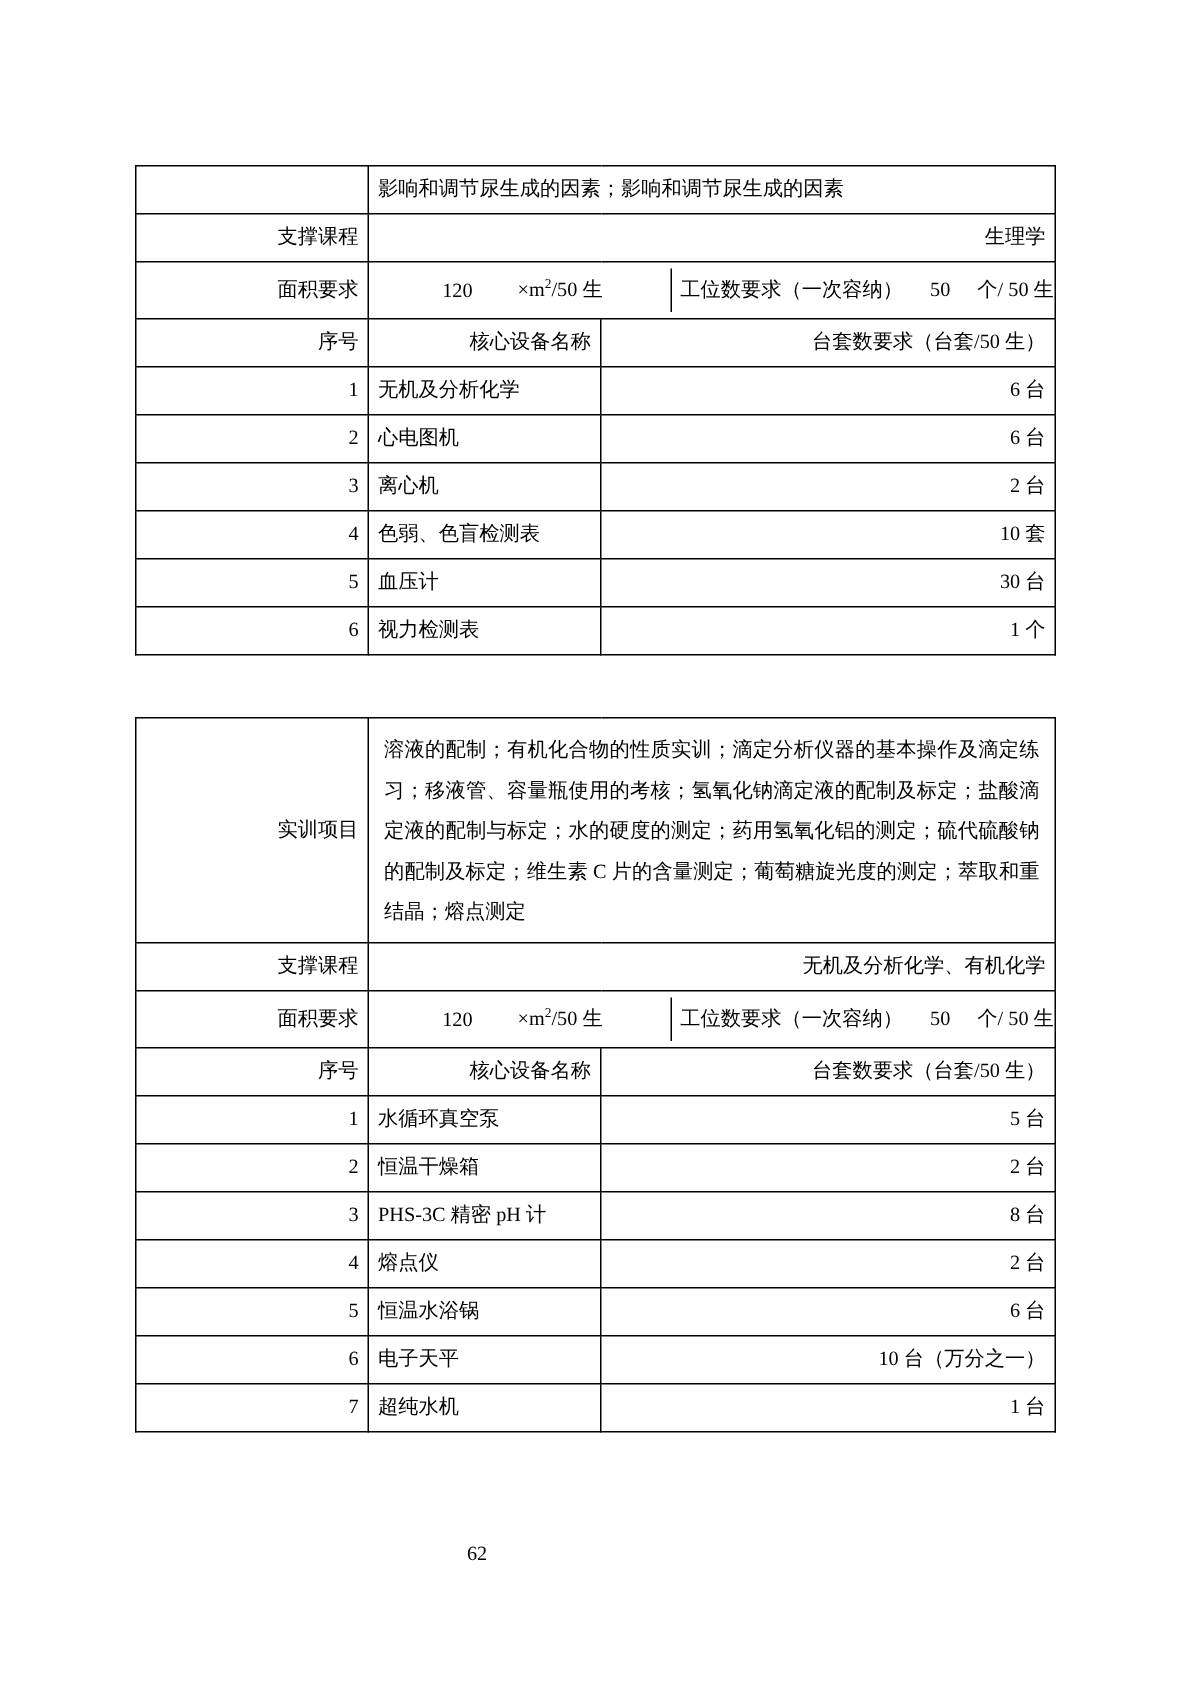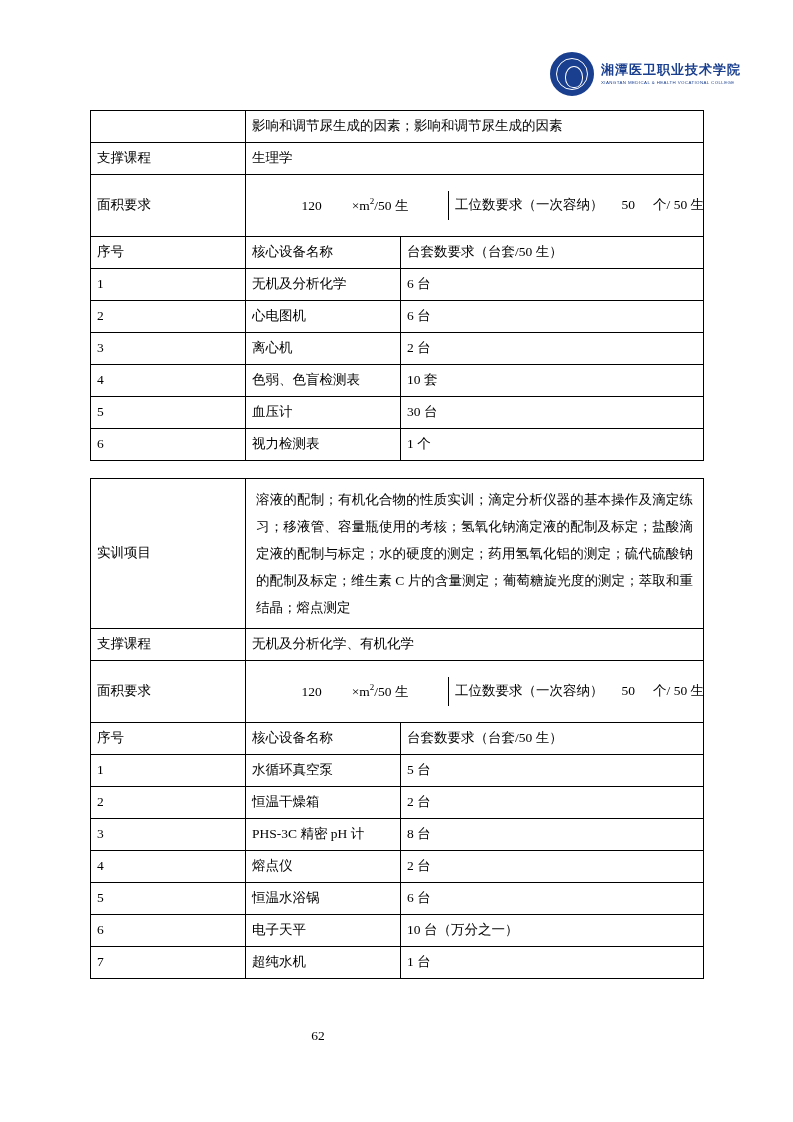--- a/index.html
+++ b/index.html
@@ -86,34 +86,34 @@
     table-layout: fixed;
   }
   table td {
     border: 1px solid #000000;
     font-size: 13.5px;
     font-family: "Liberation Serif", "DejaVu Serif", serif;
     padding: 5px 6px;
     vertical-align: middle;
     line-height: 1.55;
   }
-  .c { text-align: left; }
+  .c { text-align: right; }
   .l { text-align: left; margin-left: 37px; }
 
   #table-1 {
     position: absolute;
     left: 90px;
     top: 110px;
     width: 613px;
   }
   #table-1 td { height: 32px; }
   #table-1 .row-head td { height: 31px; }
 
   .sub-split {
-    padding: 16px !important;
+    padding: 4px !important;
     border: 1px solid #000 !important;
     margin-top: 24px;
   }
   .split-inner {
     display: flex;
     width: 100%;
     height: 100%;
     align-items: stretch;
   }
   .split-cellA {
@@ -182,27 +182,20 @@
     text-align: center;
     font-size: 13.5px;
     font-family: "Liberation Serif", serif;
   }
 </style>
 </head>
 <body>
 
 <div class="page">
 
-  <div class="header">
-    <div class="logo-seal"></div>
-    <div class="logo-text">
-      <div class="logo-cn">湘潭医卫职业技术学院</div>
-      <div class="logo-en">XIANGTAN MEDICAL &amp; HEALTH VOCATIONAL COLLEGE</div>
-    </div>
-  </div>
 
   <table id="table-1">
     <colgroup>
       <col style="width:155px">
       <col style="width:155px">
       <col style="width:303px">
     </colgroup>
     <tbody>
       <tr>
         <td class="c"></td>

